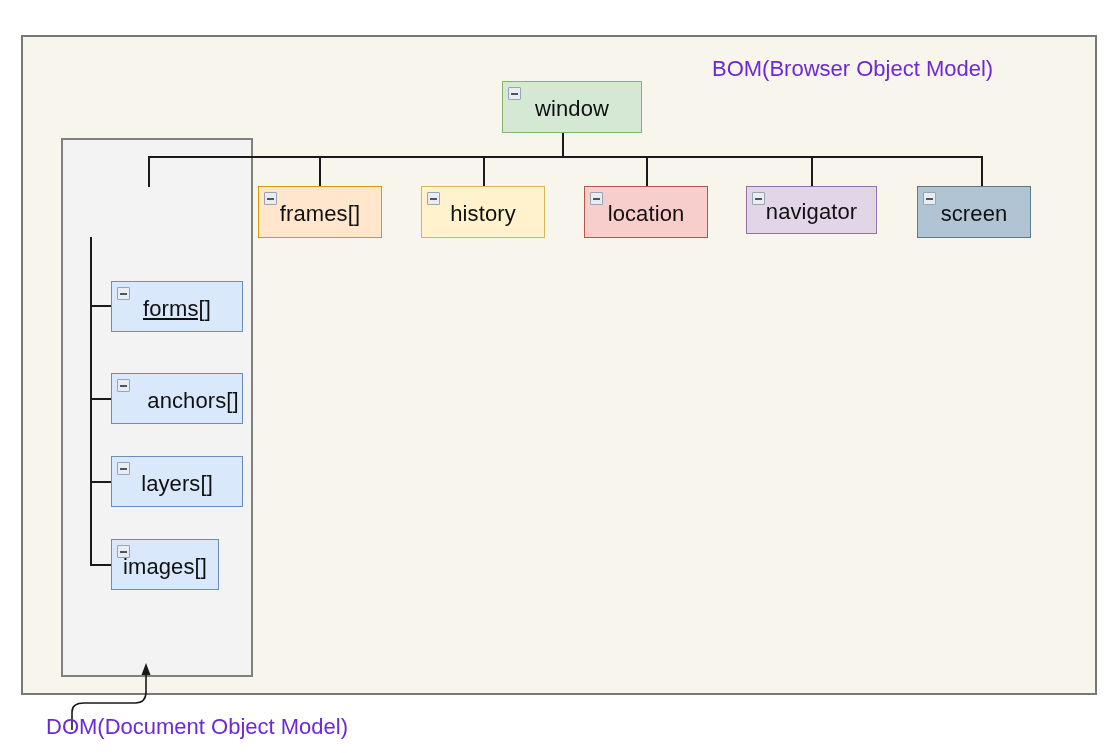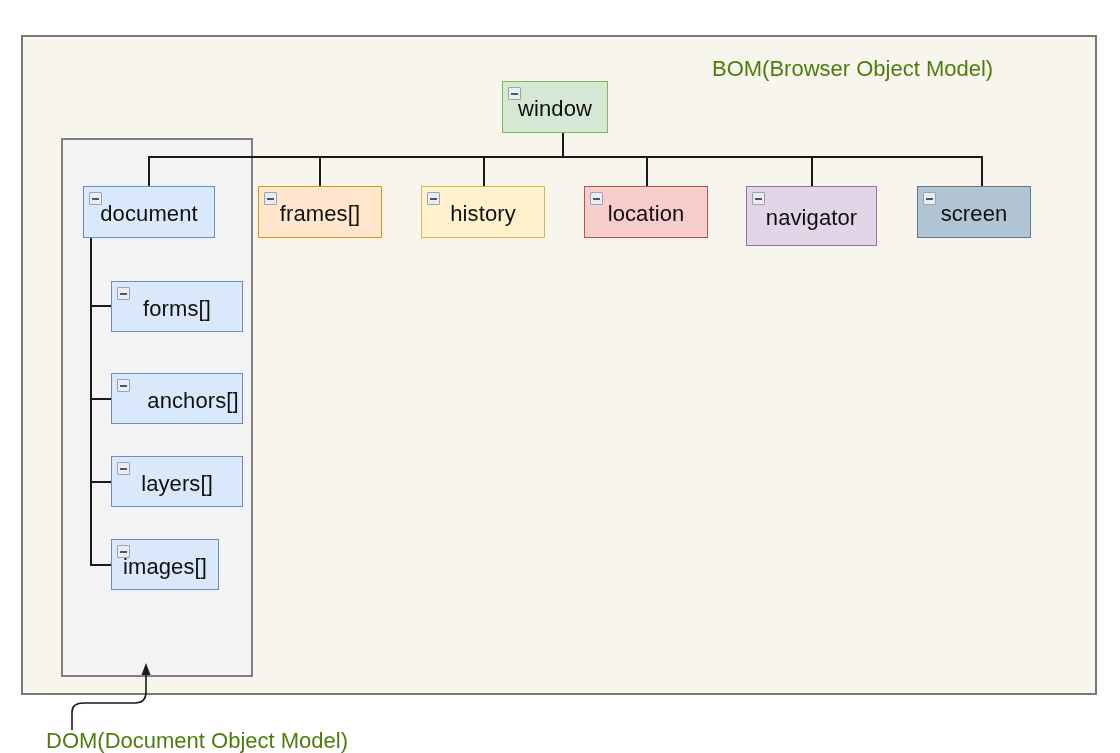--- a/index.html
+++ b/index.html
@@ -96,26 +96,26 @@
     position: absolute;
     background: #1a1a1a;
   }
   .line.v { width: 2px; }
   .line.h { height: 2px; }
 
   
   .caption {
     position: absolute;
     font-size: 22px;
-    color: #4d7c0f;
+    color: #6d28d9;
     white-space: nowrap;
     line-height: 1;
   }
   .caption-bom { left: 712px; top: 58px; }
-  .caption-dom { left: 46px; top: 716px; margin-top: 14px; }
+  .caption-dom { left: 46px; top: 716px; }
 
   #dom-arrow { position: absolute; left: 40px; top: 660px; }
 </style>
 </head>
 <body>
 
 <div id="canvas">
 
   <div class="bom-frame"></div>
 
@@ -132,56 +132,52 @@
   <div class="line v" style="left:646px; top:156px; height:31px;"></div>
   <div class="line v" style="left:811px; top:156px; height:31px;"></div>
   <div class="line v" style="left:981px; top:156px; height:31px;"></div>
 
   <div class="line v" style="left:90px; top:237px; height:328px;"></div>
   <div class="line h" style="left:90px; top:305px; width:22px;"></div>
   <div class="line h" style="left:90px; top:398px; width:22px;"></div>
   <div class="line h" style="left:90px; top:481px; width:22px;"></div>
   <div class="line h" style="left:90px; top:564px; width:22px;"></div>
 
-  <div class="node" style="left:502px; top:81px; width:106px; height:52px; background:#d5e8d4; border-color:#82b366;">
+  <div class="node" style="left:502px; top:81px; width:140px; height:52px; background:#d5e8d4; border-color:#82b366;">
     <span class="collapse-badge"></span>
     <span class="label">window</span>
   </div>
 
-  <div class="node" style="left:83px; top:186px; width:132px; height:52px; background:#dae8fc; border-color:#6c8ebf;">
-    <span class="collapse-badge"></span>
-    <span class="label">document</span>
-  </div>
 
   <div class="node" style="left:258px; top:186px; width:124px; height:52px; background:#ffe6cc; border-color:#d79b00;">
     <span class="collapse-badge"></span>
     <span class="label">frames[]</span>
   </div>
 
   <div class="node" style="left:421px; top:186px; width:124px; height:52px; background:#fff2cc; border-color:#d6b656;">
     <span class="collapse-badge"></span>
     <span class="label">history</span>
   </div>
 
   <div class="node" style="left:584px; top:186px; width:124px; height:52px; background:#f8cecc; border-color:#b85450;">
     <span class="collapse-badge"></span>
     <span class="label">location</span>
   </div>
 
-  <div class="node" style="left:746px; top:186px; width:131px; height:60px; background:#e1d5e7; border-color:#9673a6;">
+  <div class="node" style="left:746px; top:186px; width:131px; height:48px; background:#e1d5e7; border-color:#9673a6;">
     <span class="collapse-badge"></span>
     <span class="label">navigator</span>
   </div>
 
   <div class="node" style="left:917px; top:186px; width:114px; height:52px; background:#b0c4d3; border-color:#5d7a8c;">
     <span class="collapse-badge"></span>
     <span class="label">screen</span>
   </div>
 
-  <div class="node" style="left:111px; top:281px; width:132px; height:51px; background:#dae8fc; border-color:#6c8ebf;">
+  <div class="node" style="left:111px; top:281px; width:132px; height:51px; background:#dae8fc; border-color:#6c8ebf;text-decoration:underline;">
     <span class="collapse-badge"></span>
     <span class="label">forms[]</span>
   </div>
 
   <div class="node" style="left:111px; top:373px; width:132px; height:51px; background:#dae8fc; border-color:#6c8ebf;padding-left:32px;">
     <span class="collapse-badge"></span>
     <span class="label">anchors[]</span>
   </div>
 
   <div class="node" style="left:111px; top:456px; width:132px; height:51px; background:#dae8fc; border-color:#6c8ebf;">

